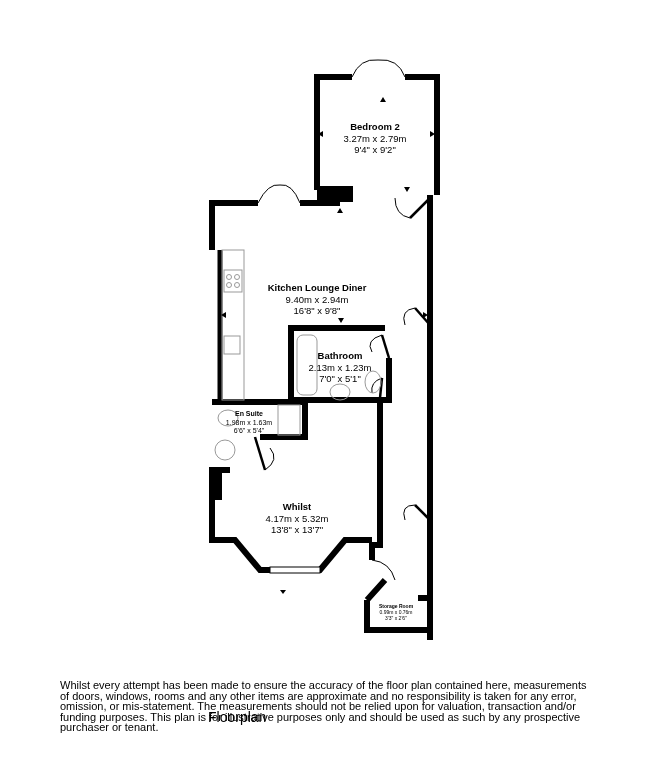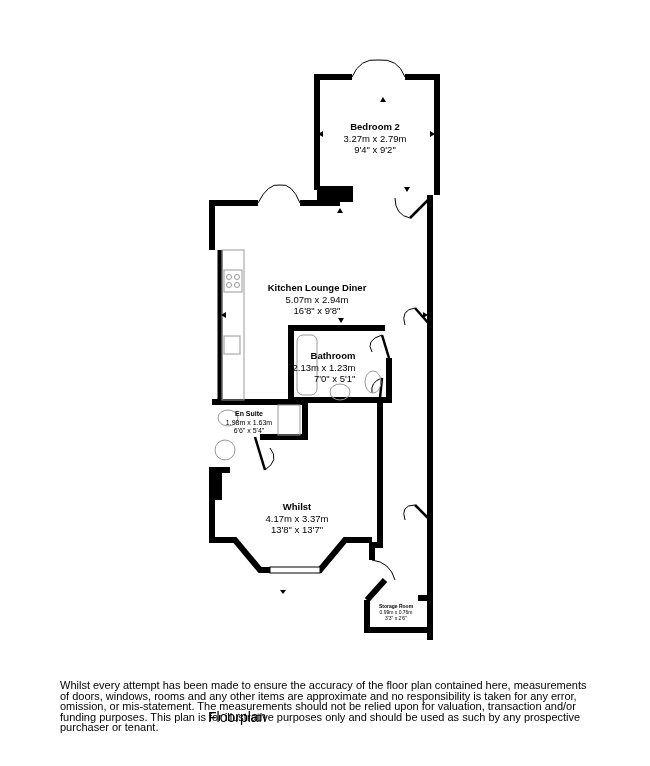--- a/index.html
+++ b/index.html
@@ -99,39 +99,39 @@
 </svg>
 
 <div class="room-label" style="left:375px; top:121px;">
   <div class="name">Bedroom 2</div>
   <div>3.27m x 2.79m</div>
   <div>9'4" x 9'2"</div>
 </div>
 
 <div class="room-label" style="left:317px; top:250px;margin-top:32px;">
   <div class="name">Kitchen Lounge Diner</div>
-  <div>5.07m x 2.94m</div>
+  <div>9.40m x 2.94m</div>
   <div>16'8" x 9'8"</div>
 </div>
 
-<div class="room-label" style="left:324px; top:350px;text-align:right;">
+<div class="room-label" style="left:340px; top:350px;">
   <div class="name">Bathroom</div>
   <div>2.13m x 1.23m</div>
   <div>7'0" x 5'1"</div>
 </div>
 
 <div class="room-label small" style="left:249px; top:410px;">
   <div class="name">En Suite</div>
   <div>1.98m x 1.63m</div>
   <div>6'6" x 5'4"</div>
 </div>
 
 <div class="room-label" style="left:297px; top:501px;">
   <div class="name">Whilst</div>
-  <div>4.17m x 3.37m</div>
+  <div>4.17m x 5.32m</div>
   <div>13'8" x 13'7"</div>
 </div>
 
 <div class="room-label tiny" style="left:396px; top:603px;">
   <div class="name">Storage Room</div>
   <div>0.99m x 0.76m</div>
   <div>3'3" x 2'6"</div>
 </div>
 
 <div class="floor-caption">Floorplan</div>

